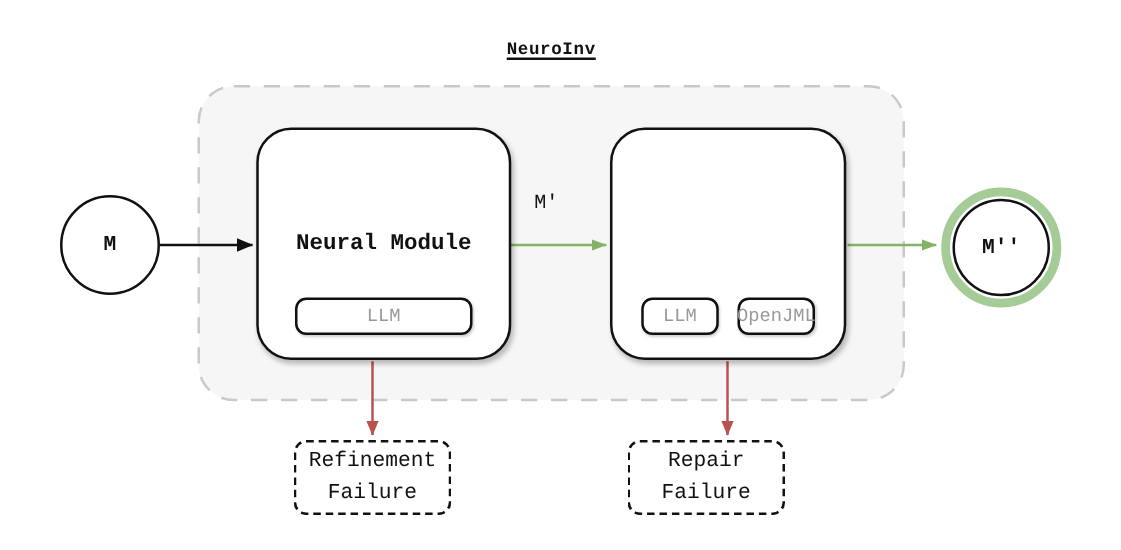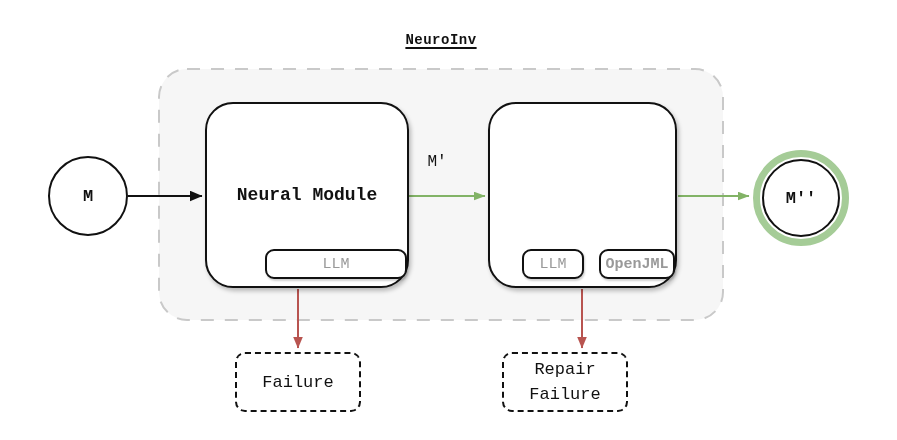--- a/index.html
+++ b/index.html
@@ -36,31 +36,31 @@
     background:#fff;border:2px solid #111;border-radius:28px;
     box-shadow:2px 3px 4px rgba(0,0,0,0.25);
   }
   .module.neural{left:205px;width:204px;}
   .module.symbolic{left:488px;width:189px;}
   .module-label{
     position:absolute;left:0;top:50%;transform:translateY(-50%);
     width:100%;text-align:center;font-size:18px;font-weight:bold;white-space:nowrap;
   }
   .sub-row{
-    position:absolute;left:0;bottom:7px;width:100%;
-    display:flex;justify-content:flex-end;gap:15px;
+    position:absolute;left:0;bottom:18px;width:100%;
+    display:flex;justify-content:center;gap:15px;
   }
   .sub-box{
     box-sizing:border-box;height:30px;background:#fff;border:2px solid #111;
     border-radius:9px;display:flex;align-items:center;justify-content:center;
     font-size:15px;color:#999999;box-shadow:1px 1.5px 2px rgba(0,0,0,0.18);
   }
   .sub-box.wide{width:142px;}
   .sub-box.llm-s{width:62px;}
-  .sub-box.openjml{width:76px;font-weight:bold;}
+  .sub-box.openjml{width:62px;}
   .edge-label{
     position:absolute;left:407px;top:153px;width:60px;text-align:center;
     font-size:16px;
   }
   .failure{
     position:absolute;box-sizing:border-box;top:352px;width:126px;height:60px;
     background:#fff;border:2px dashed #111;border-radius:10px;
     display:flex;flex-direction:column;align-items:center;justify-content:center;
     font-size:17px;line-height:25px;white-space:nowrap;
   }
@@ -126,20 +126,21 @@
     </div>
   </div>
 
   <div class="out-ring">
     <div class="out-inner">
       <span>M''</span>
     </div>
   </div>
 
   <div class="failure refinement">
+    <span>Refinement</span>
     <span>Failure</span>
   </div>
 
   <div class="failure repair">
     <span>Repair</span>
     <span>Failure</span>
   </div>
 
 </div>
 

